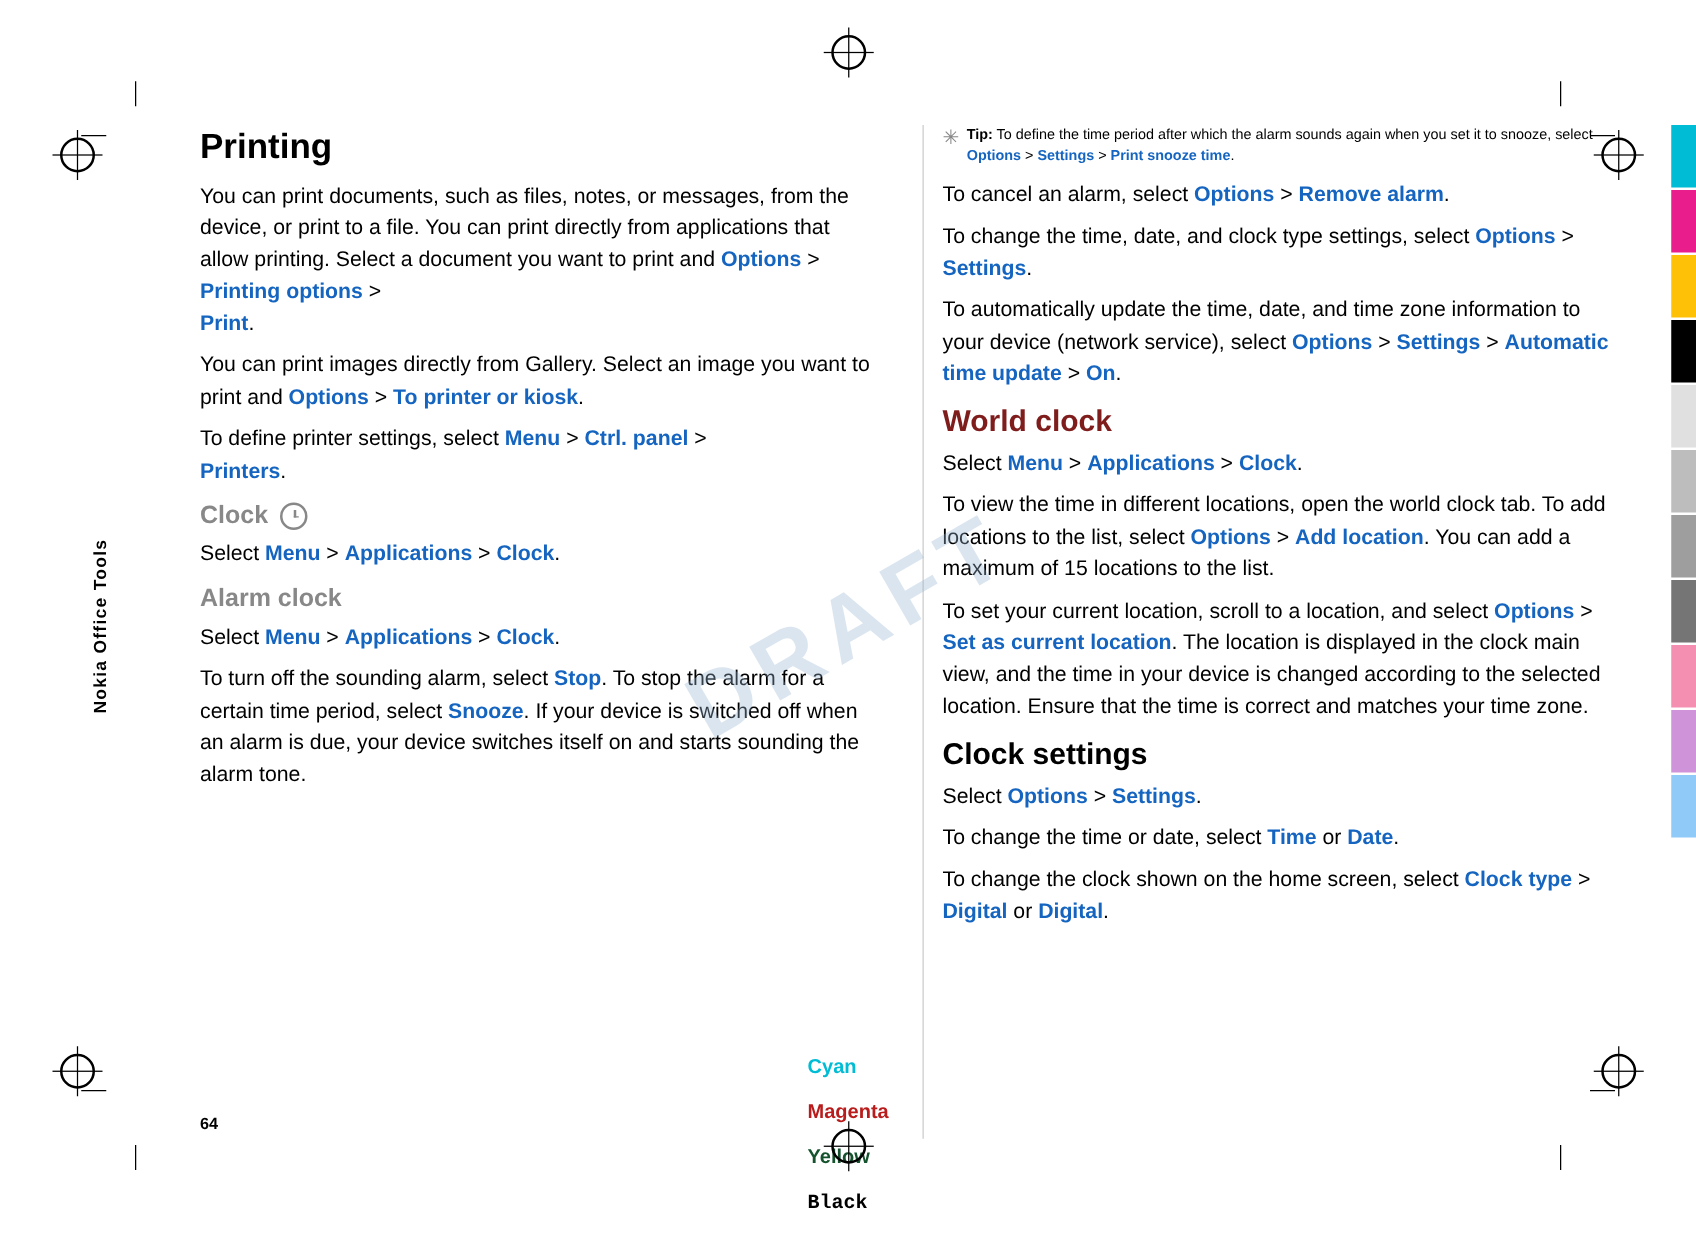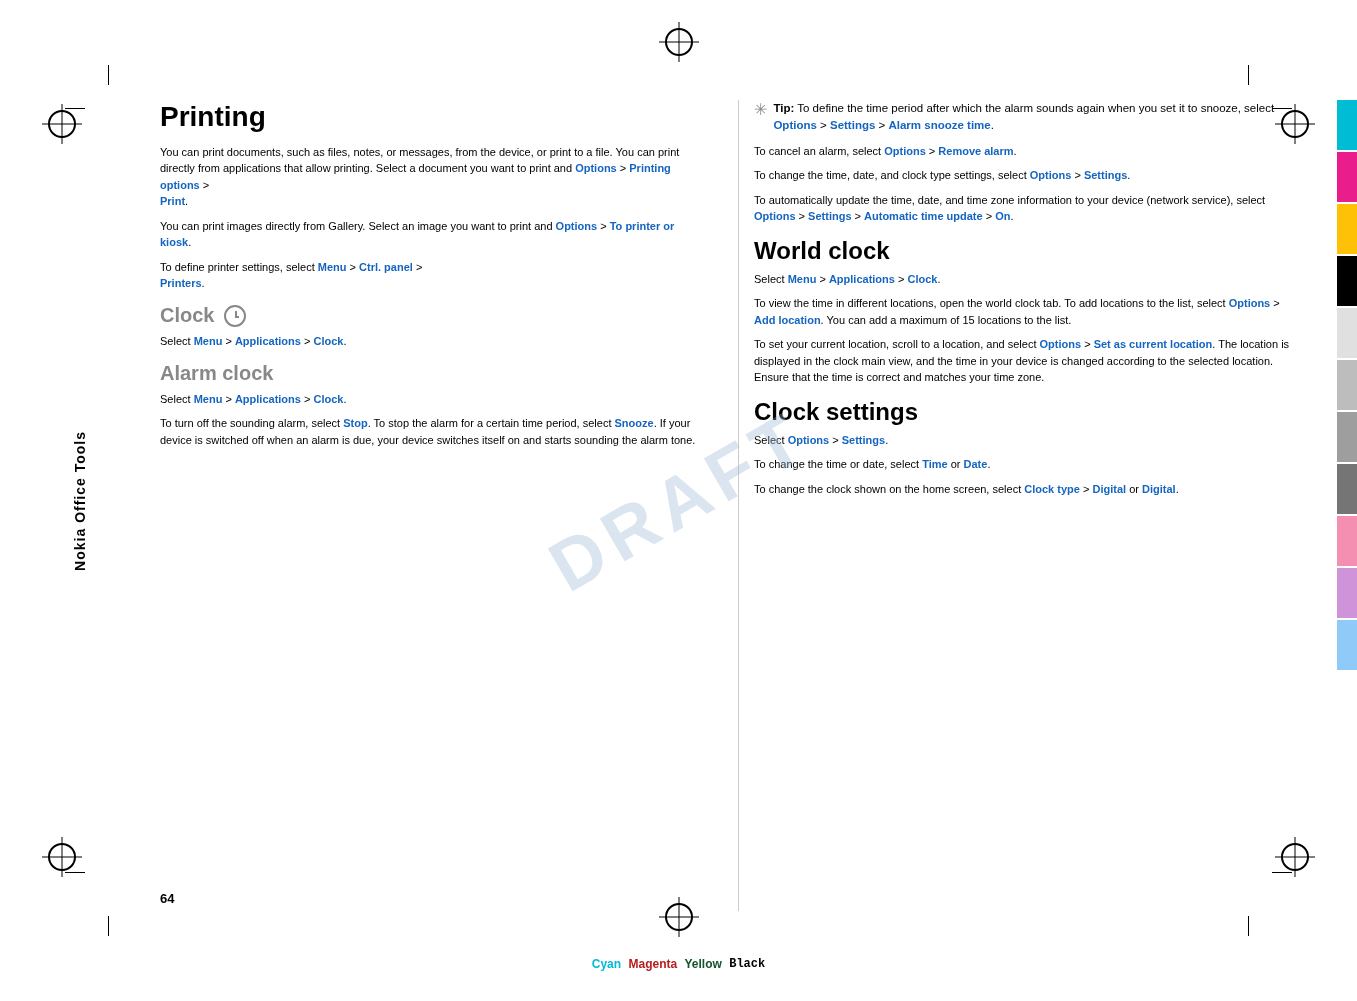--- a/index.html
+++ b/index.html
@@ -153,21 +153,21 @@
 
     .section-title-medium {
       font-size: 20px;
       font-weight: bold;
       color: #888;
       margin-bottom: 6px;
       margin-top: 12px;
     }
 
     .body-text {
-      font-size: 11px;
+      font-size: 17px;
       line-height: 1.5;
       color: #000;
       margin-bottom: 8px;
     }
 
     .link-blue {
       color: #1565c0;
       font-weight: bold;
     }
 
@@ -248,22 +248,23 @@
     }
 
     
     .bottom-colors {
       position: absolute;
       bottom: 30px;
       left: 50%;
       transform: translateX(-50%);
       display: flex;
       gap: 0;
-      font-size: 12px;
-      font-weight: bold;
+      font-size: 16px;
+      font-weight: bold;
+      flex-direction: column;
     }
 
     .color-cyan { color: #00bcd4; }
     .color-magenta { color: #b91c1c; }
     .color-yellow { color: #14532d; }
     .color-black { color: #000; font-family: Liberation Mono, monospace; }
 
     
     .trim-mark {
       position: absolute;
@@ -360,38 +361,38 @@
         </p>
       </div>
 
     </div>
 
     <div class="right-column">
 
       <div class="tip-box">
         <span class="tip-icon">✳</span>
         <span class="tip-text">
-          <strong>Tip:</strong> To define the time period after which the alarm sounds again when you set it to snooze, select <span class="link-blue">Options</span> &gt; <span class="link-blue">Settings</span> &gt; <span class="link-blue">Alarm snooze time</span>.
+          <strong>Tip:</strong> To define the time period after which the alarm sounds again when you set it to snooze, select <span class="link-blue">Options</span> &gt; <span class="link-blue">Settings</span> &gt; <span class="link-blue">Print snooze time</span>.
         </span>
       </div>
 
       <p class="body-text">
         To cancel an alarm, select <span class="link-blue">Options</span> &gt; <span class="link-blue">Remove alarm</span>.
       </p>
 
       <p class="body-text">
         To change the time, date, and clock type settings, select <span class="link-blue">Options</span> &gt; <span class="link-blue">Settings</span>.
       </p>
 
       <p class="body-text">
         To automatically update the time, date, and time zone information to your device (network service), select <span class="link-blue">Options</span> &gt; <span class="link-blue">Settings</span> &gt; <span class="link-blue">Automatic time update</span> &gt; <span class="link-blue">On</span>.
       </p>
 
       <div>
-        <h2 class="section-title-medium" style="font-size:24px; color:#000000;">World clock</h2>
+        <h2 class="section-title-medium" style="font-size:24px; color:#7f1d1d;">World clock</h2>
         <p class="body-text">
           Select <span class="link-blue">Menu</span> &gt; <span class="link-blue">Applications</span> &gt; <span class="link-blue">Clock</span>.
         </p>
         <p class="body-text">
           To view the time in different locations, open the world clock tab. To add locations to the list, select <span class="link-blue">Options</span> &gt; <span class="link-blue">Add location</span>. You can add a maximum of 15 locations to the list.
         </p>
         <p class="body-text">
           To set your current location, scroll to a location, and select <span class="link-blue">Options</span> &gt; <span class="link-blue">Set as current location</span>. The location is displayed in the clock main view, and the time in your device is changed according to the selected location. Ensure that the time is correct and matches your time zone.
         </p>
       </div>

